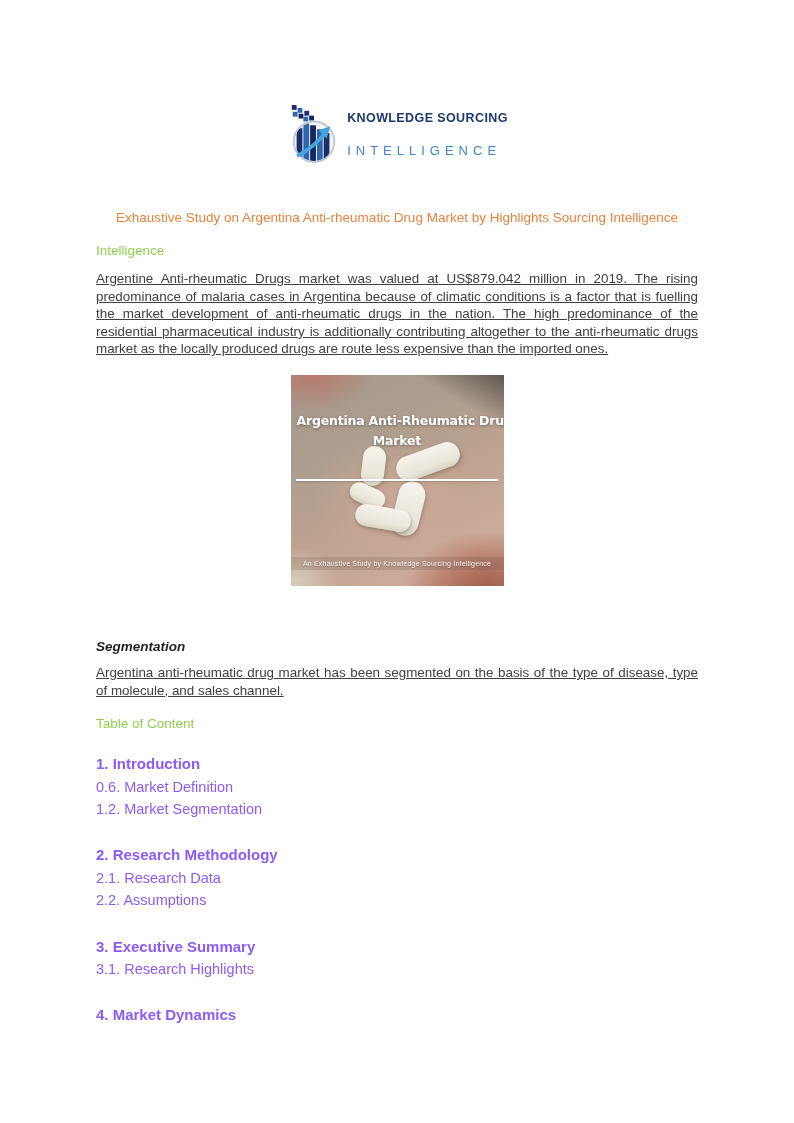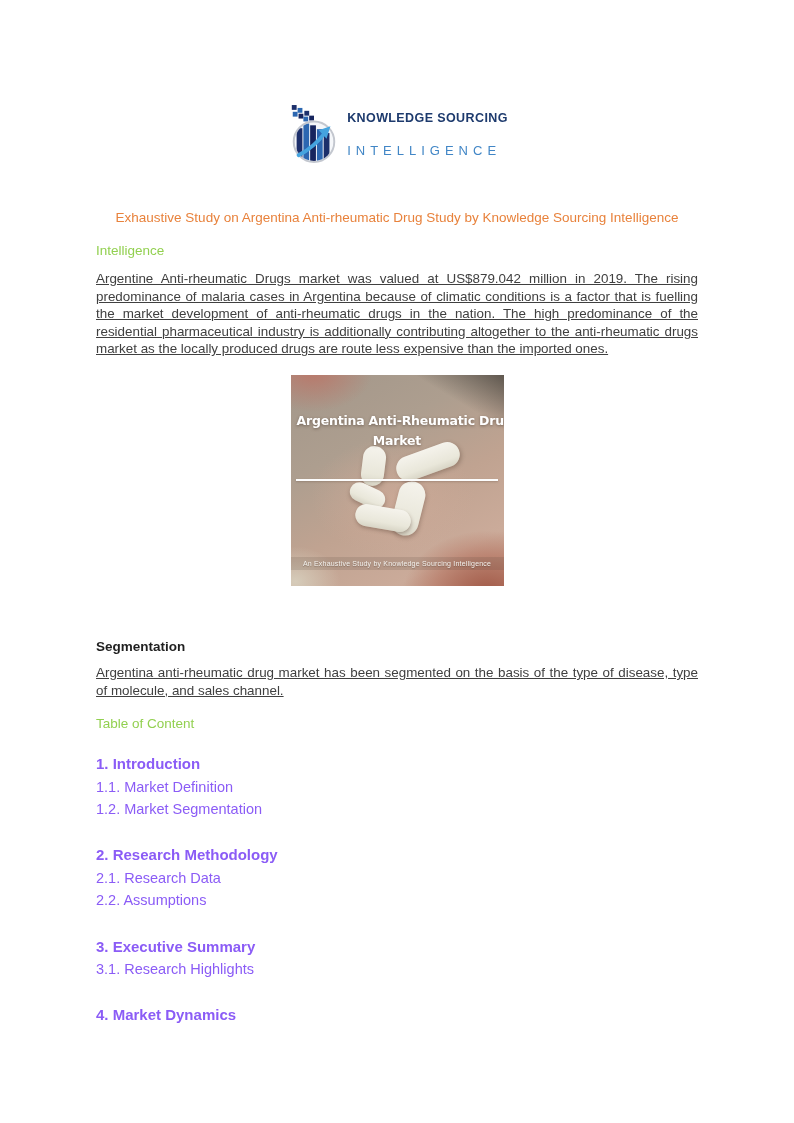--- a/index.html
+++ b/index.html
@@ -40,20 +40,21 @@
     color:#404040;
     text-align:justify;
     text-decoration:underline;
   }
   .bold-heading{
     margin:52px 96px 8px;
     font-size:13.5px;
     font-weight:700;
     color:#1F1F1F;
     line-height:17px;
+    font-style:italic;
   }
   .para-seg{margin-top:9px;}
   .toc-green{margin-top:16px;}
   
   .figure{
     position:relative;
     width:213px;height:211px;
     margin:17px auto 0;
     overflow:hidden;
     background-color:#b3a294;
@@ -150,21 +151,21 @@
 
       <path d="M13 54 C 21 50, 31 43, 41 30" stroke="#45A4DF" stroke-width="4" fill="none" stroke-linecap="round"></path>
       <polygon points="46,24 34,28 42,37" fill="#45A4DF"></polygon>
     </svg>
     <div class="brand-text">
       <span class="brand-line1">KNOWLEDGE SOURCING</span>
       <span class="brand-line2">INTELLIGENCE</span>
     </div>
   </div>
 
-  <div class="doc-title">Exhaustive Study on Argentina Anti-rheumatic Drug Study by Knowledge Sourcing Intelligence</div>
+  <div class="doc-title">Exhaustive Study on Argentina Anti-rheumatic Drug Market by Highlights Sourcing Intelligence</div>
 
   <div class="green-heading">Intelligence</div>
   <p class="para">Argentine Anti-rheumatic Drugs market was valued at US$879.042 million in 2019. The rising predominance of malaria cases in Argentina because of climatic conditions is a factor that is fuelling the market development of anti-rheumatic drugs in the nation. The high predominance of the residential pharmaceutical industry is additionally contributing altogether to the anti-rheumatic drugs market as the locally produced drugs are route less expensive than the imported ones.</p>
 
   <div class="figure">
     <div class="pill pill-1"></div>
     <div class="pill pill-2"></div>
     <div class="pill pill-3"></div>
     <div class="pill pill-4"></div>
     <div class="pill pill-5"></div>
@@ -177,21 +178,21 @@
   </div>
 
   <div class="bold-heading">Segmentation</div>
   <p class="para para-seg">Argentina anti-rheumatic drug market has been segmented on the basis of the type of disease, type of molecule, and sales channel.</p>
 
   <div class="green-heading toc-green">Table of Content</div>
 
   <div class="toc">
     <div class="toc-group">
       <div class="toc-group-heading">1. Introduction</div>
-      <div class="toc-item">1.1. Market Definition</div>
+      <div class="toc-item">0.6. Market Definition</div>
       <div class="toc-item">1.2. Market Segmentation</div>
     </div>
     <div class="toc-group">
       <div class="toc-group-heading">2. Research Methodology</div>
       <div class="toc-item">2.1. Research Data</div>
       <div class="toc-item">2.2. Assumptions</div>
     </div>
     <div class="toc-group">
       <div class="toc-group-heading">3. Executive Summary</div>
       <div class="toc-item">3.1. Research Highlights</div>

